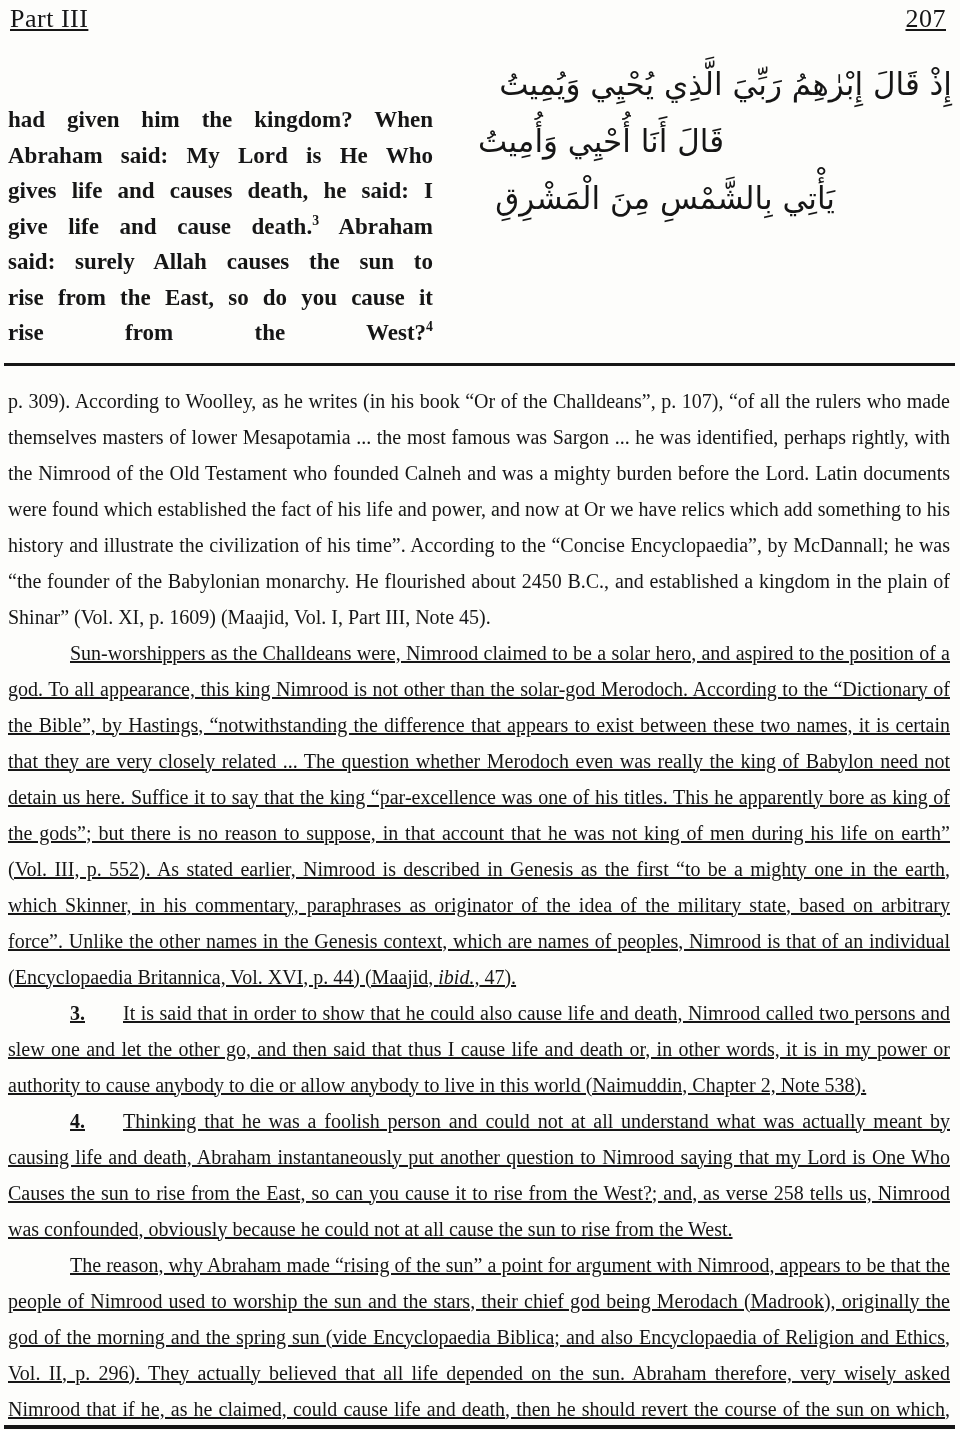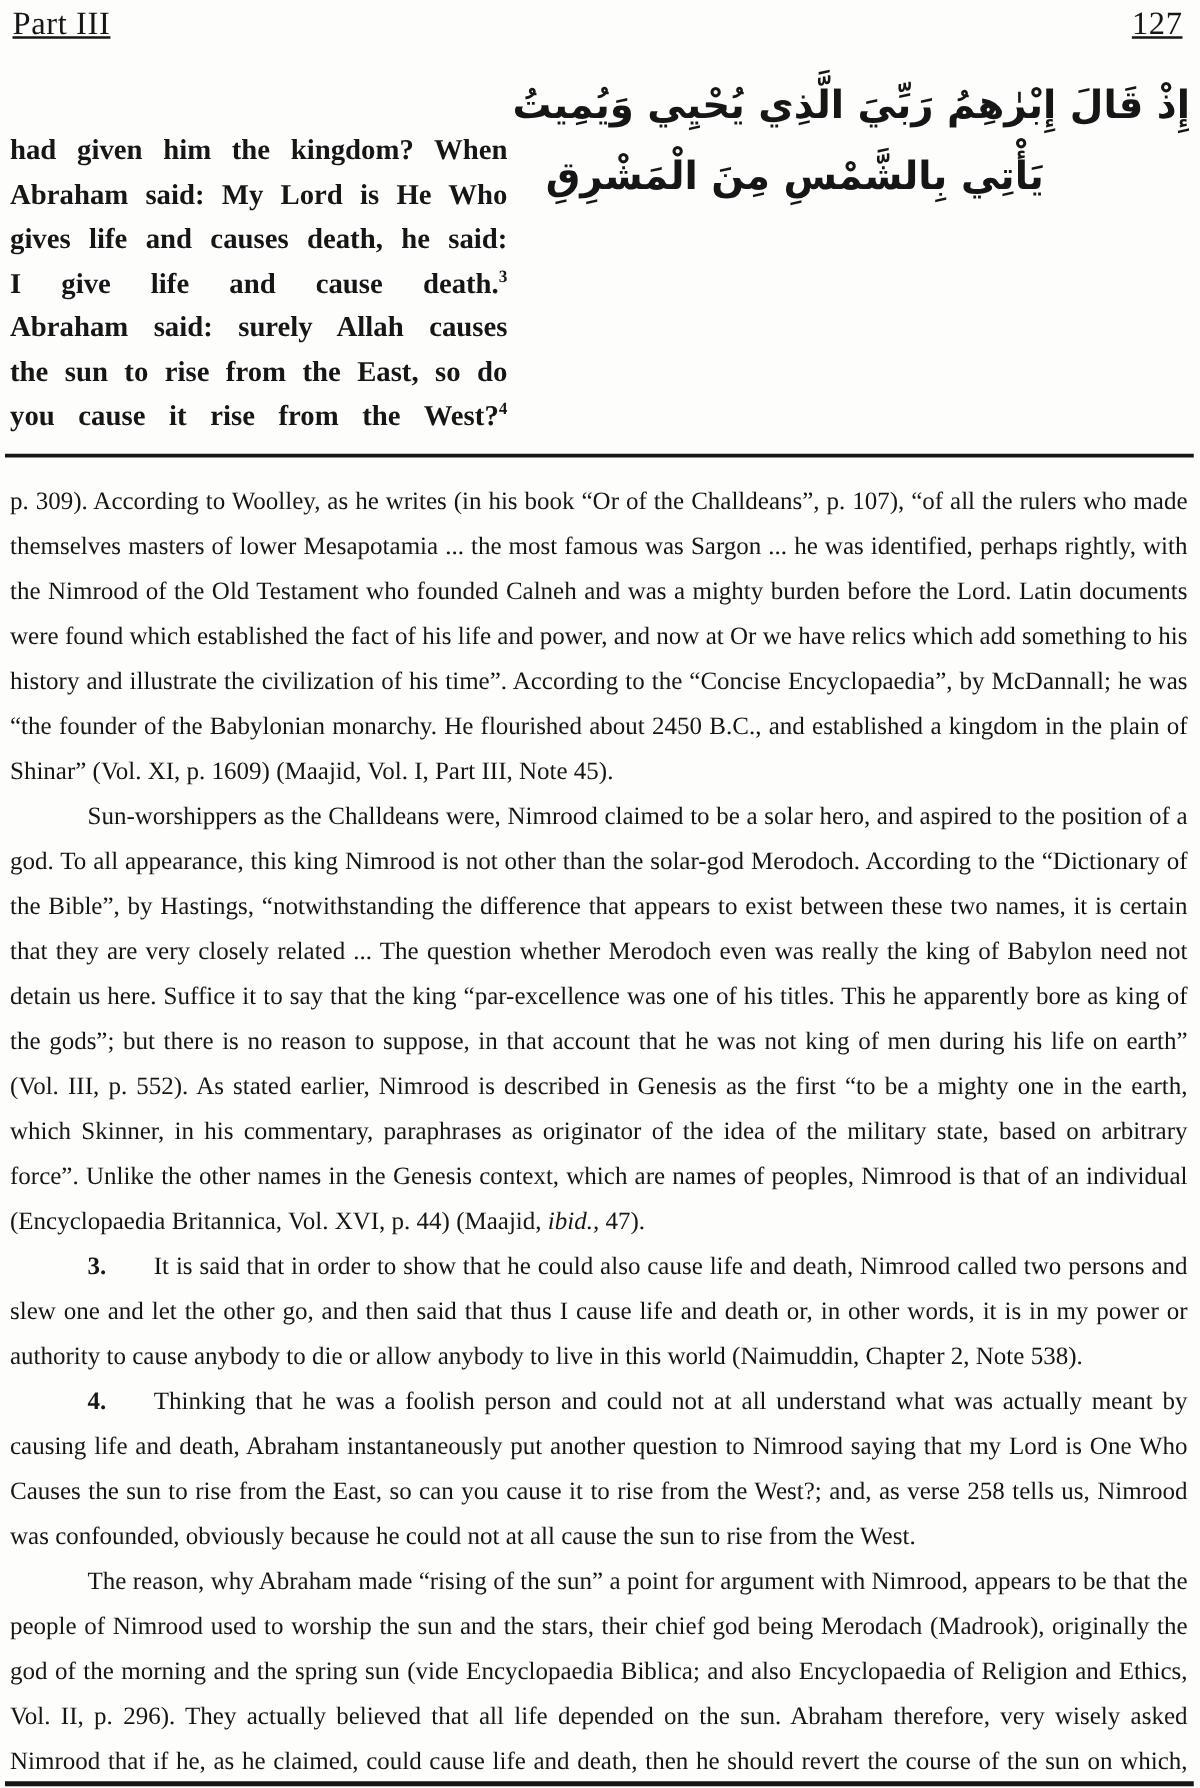--- a/index.html
+++ b/index.html
@@ -49,21 +49,21 @@
     margin-top:46px;
   }
   .verse-english sup{
     font-size:60%;
     line-height:0;
   }
   .verse-arabic{
     flex:1;
     direction:rtl;
     font-family:"DejaVu Sans", sans-serif;
-    font-weight:bold;
+    font-weight:normal;
     font-size:31px;
     padding-left:4px;
   }
   .ar-line{
     line-height:57px;
     white-space:nowrap;
   }
   .ar-line-1{padding-right:0;}
   .ar-line-2{padding-right:228px;}
   .ar-line-3{padding-right:110px;}
@@ -82,37 +82,38 @@
     background:var(--ink);
   }
   
   .body-text{
     padding:17px 10px 0 8px;
     font-size:20px;
     line-height:36px;
     text-align:justify;
   }
   .para{margin:0;}
-  .para.indent{text-indent:62px;}
+  .para.indent{text-indent:62px;text-decoration:underline;}
   .para-num{font-weight:bold;}
   .para-gap{display:inline-block;width:38px;}
   .para em{font-style:italic;}
 </style>
 </head>
 <body>
 
 <div class="header">
   <span>Part III</span>
-  <span>127</span>
+  <span>207</span>
 </div>
 
 <div class="verse-row">
   <div class="verse-english"><span>had given him the kingdom? When Abraham said: My Lord is He Who gives life and causes death, he said: I give life and cause death.</span><sup>3</sup><span> Abraham said: surely Allah causes the sun to rise from the East, so do you cause it rise from the West?</span><sup>4</sup></div>
   <div class="verse-arabic">
     <div class="ar-line ar-line-1">إِذْ قَالَ إِبْرٰهِمُ رَبِّيَ الَّذِي يُحْيِي وَيُمِيتُ</div>
+    <div class="ar-line ar-line-2">قَالَ أَنَا أُحْيِي وَأُمِيتُ</div>
     <div class="ar-line ar-line-4">يَأْتِي بِالشَّمْسِ مِنَ الْمَشْرِقِ</div>
   </div>
 </div>
 
 <div class="rule-top"></div>
 
 <div class="body-text">
     <p class="para"><span>p. 309). According to Woolley, as he writes (in his book “Or of the Challdeans”, p. 107), “of all the rulers who made themselves masters of lower Mesapotamia ... the most famous was Sargon ... he was identified, perhaps rightly, with the Nimrood of the Old Testament who founded Calneh and was a mighty burden before the Lord. Latin documents were found which established the fact of his life and power, and now at Or we have relics which add something to his history and illustrate the civilization of his time”. According to the “Concise Encyclopaedia”, by McDannall; he was “the founder of the Babylonian monarchy. He flourished about 2450 B.C., and established a kingdom in the plain of Shinar” (Vol. XI, p. 1609) (Maajid, Vol. I, Part III, Note 45).</span></p>
     <p class="para indent"><span>Sun-worshippers as the Challdeans were, Nimrood claimed to be a solar hero, and aspired to the position of a god. To all appearance, this king Nimrood is not other than the solar-god Merodoch. According to the “Dictionary of the Bible”, by Hastings, “notwithstanding the difference that appears to exist between these two names, it is certain that they are very closely related ... The question whether Merodoch even was really the king of Babylon need not detain us here. Suffice it to say that the king “par-excellence was one of his titles. This he apparently bore as king of the gods”; but there is no reason to suppose, in that account that he was not king of men during his life on earth” (Vol. III, p. 552). As stated earlier, Nimrood is described in Genesis as the first “to be a mighty one in the earth, which Skinner, in his commentary, paraphrases as originator of the idea of the military state, based on arbitrary force”. Unlike the other names in the Genesis context, which are names of peoples, Nimrood is that of an individual (Encyclopaedia Britannica, Vol. XVI, p. 44) (Maajid, </span><em>ibid.,</em><span> 47).</span></p>
     <p class="para indent"><span class="para-num">3.</span><span class="para-gap"></span><span>It is said that in order to show that he could also cause life and death, Nimrood called two persons and slew one and let the other go, and then said that thus I cause life and death or, in other words, it is in my power or authority to cause anybody to die or allow anybody to live in this world (Naimuddin, Chapter 2, Note 538).</span></p>

